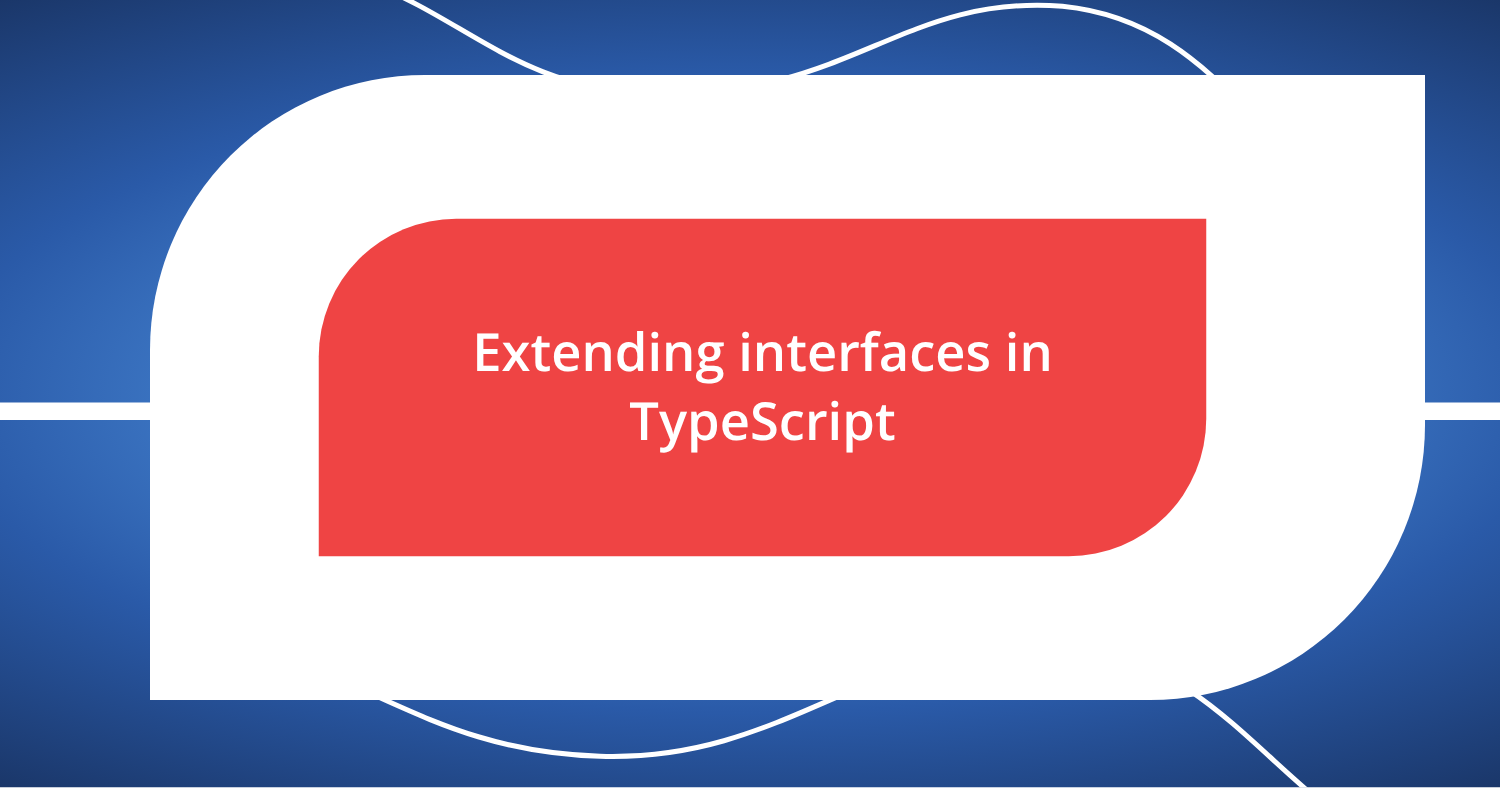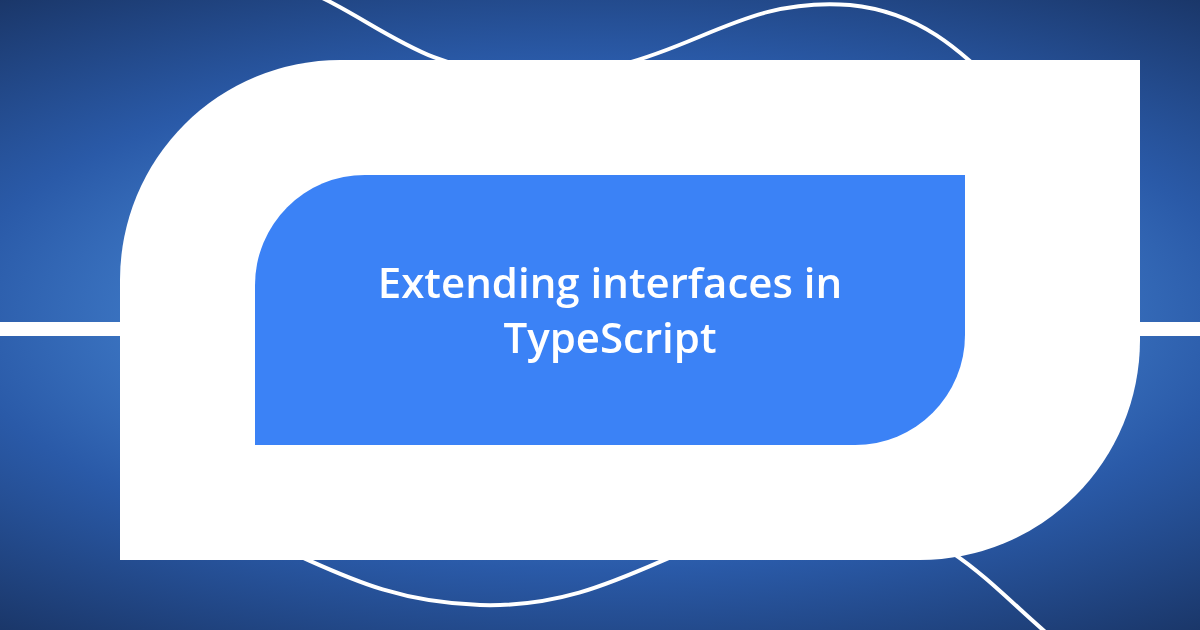--- a/index.html
+++ b/index.html
@@ -50,21 +50,21 @@
       border-bottom-right-radius: 220px;
       border-top-right-radius: 0;
       border-bottom-left-radius: 0;
     }
     .inner-shape {
       position: absolute;
       left: 255px;
       top: 175px;
       width: 710px;
       height: 270px;
-      background: #3b82f6;
+      background: #ef4444;
       border-top-left-radius: 110px;
       border-bottom-right-radius: 110px;
       border-top-right-radius: 0;
       border-bottom-left-radius: 0;
       display: flex;
       align-items: center;
       justify-content: center;
     }
     .title {
       color: #ffffff;

